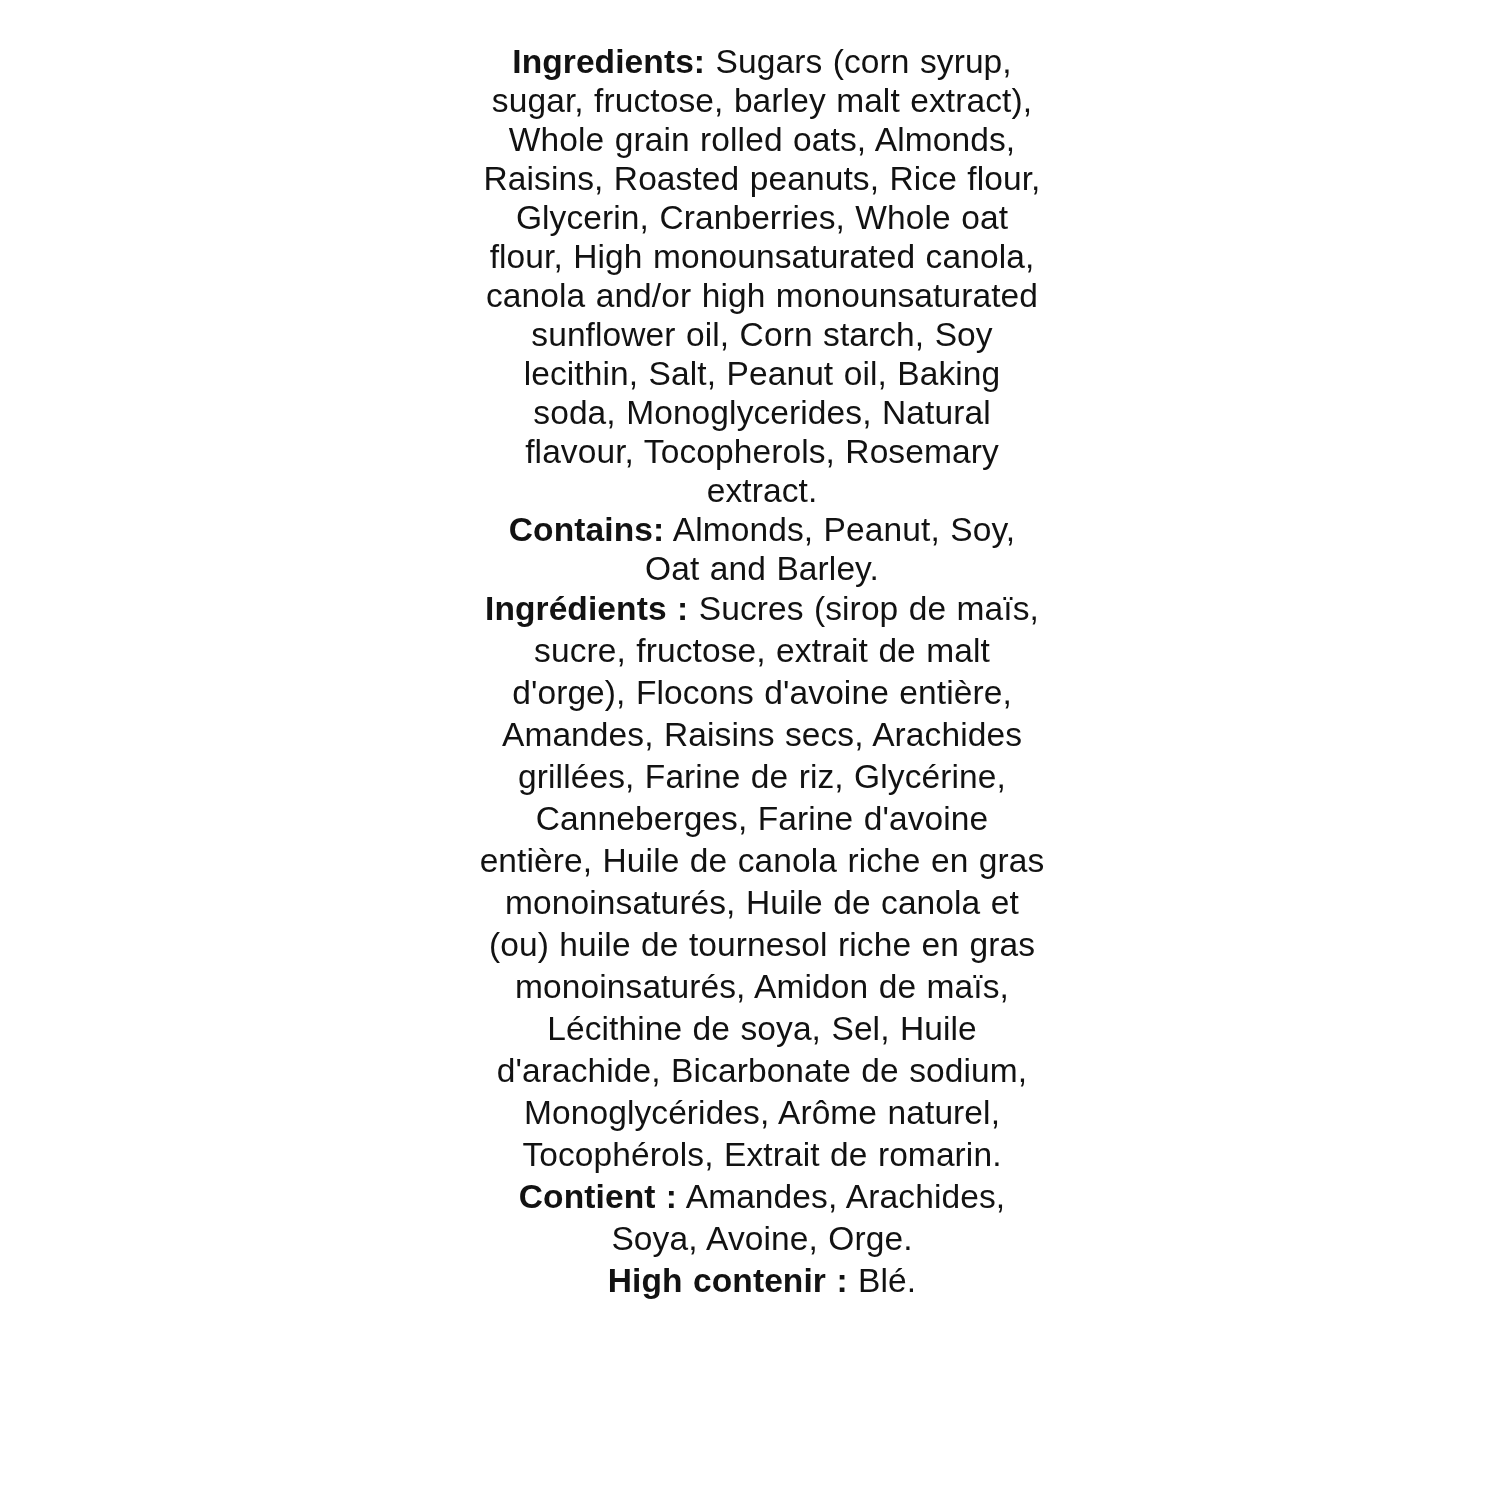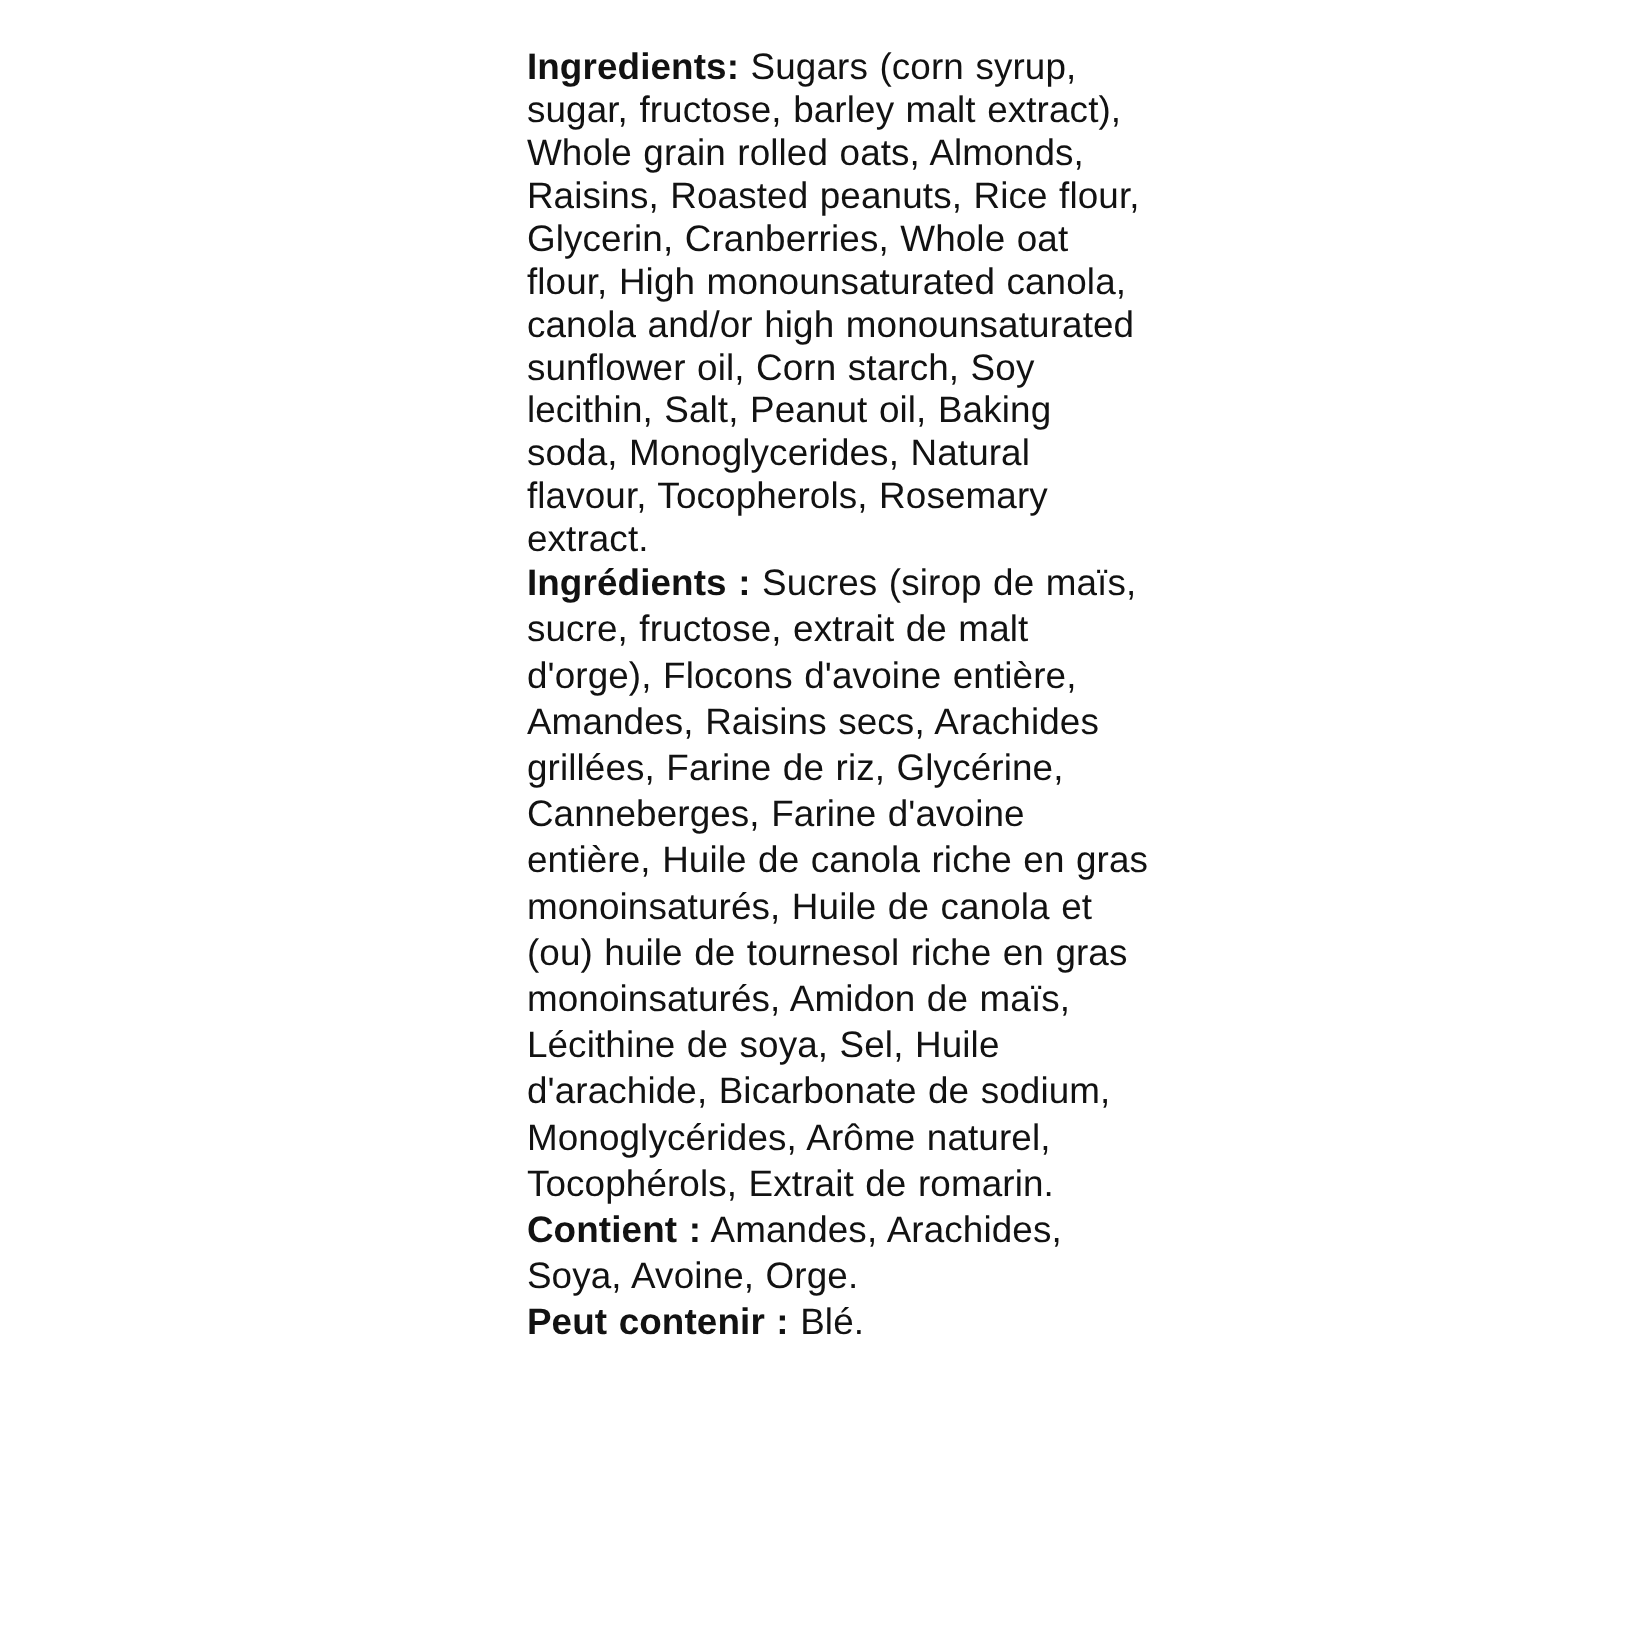--- a/index.html
+++ b/index.html
@@ -19,36 +19,37 @@
   .ingredients-panel {
     position: absolute;
     left: 479px;
     top: 42px;
     width: 566px;
     color: #121212;
     font-size: 33.5px;
     letter-spacing: 0.1px;
     word-spacing: 1px;
   }
-  .lang-block { display: block; }
+  .lang-block { display: block; text-align: center; }
   .lang-block.english { line-height: 39px; }
   .lang-block.french  { line-height: 42px; }
   .para { margin: 0; }
   .lead { font-weight: bold; }
 </style>
 </head>
 <body>
 
 <div class="label-canvas">
   <div class="ingredients-panel">
 
     <div class="lang-block english">
       <p class="para"><span class="lead">Ingredients:</span><span> Sugars (corn syrup, sugar, fructose, barley malt extract), Whole grain rolled oats, Almonds, Raisins, Roasted peanuts, Rice flour, Glycerin, Cranberries, Whole oat flour, High monounsaturated canola, canola and/or high monounsaturated sunflower oil, Corn starch, Soy lecithin, Salt, Peanut oil, Baking soda, Monoglycerides, Natural flavour, Tocopherols, Rosemary extract.</span></p>
+      <p class="para"><span class="lead">Contains:</span><span> Almonds, Peanut, Soy, Oat and Barley.</span></p>
     </div>
 
     <div class="lang-block french">
       <p class="para"><span class="lead">Ingrédients :</span><span> Sucres (sirop de maïs, sucre, fructose, extrait de malt d'orge), Flocons d'avoine entière, Amandes, Raisins secs, Arachides grillées, Farine de riz, Glycérine, Canneberges, Farine d'avoine entière, Huile de canola riche en gras monoinsaturés, Huile de canola et (ou) huile de tournesol riche en gras monoinsaturés, Amidon de maïs, Lécithine de soya, Sel, Huile d'arachide, Bicarbonate de sodium, Monoglycérides, Arôme naturel, Tocophérols, Extrait de romarin.</span></p>
       <p class="para"><span class="lead">Contient :</span><span> Amandes, Arachides, Soya, Avoine, Orge.</span></p>
-      <p class="para"><span class="lead">Peut contenir :</span><span> Blé.</span></p>
+      <p class="para"><span class="lead">High contenir :</span><span> Blé.</span></p>
     </div>
 
   </div>
 </div>
 
 </body></html>

